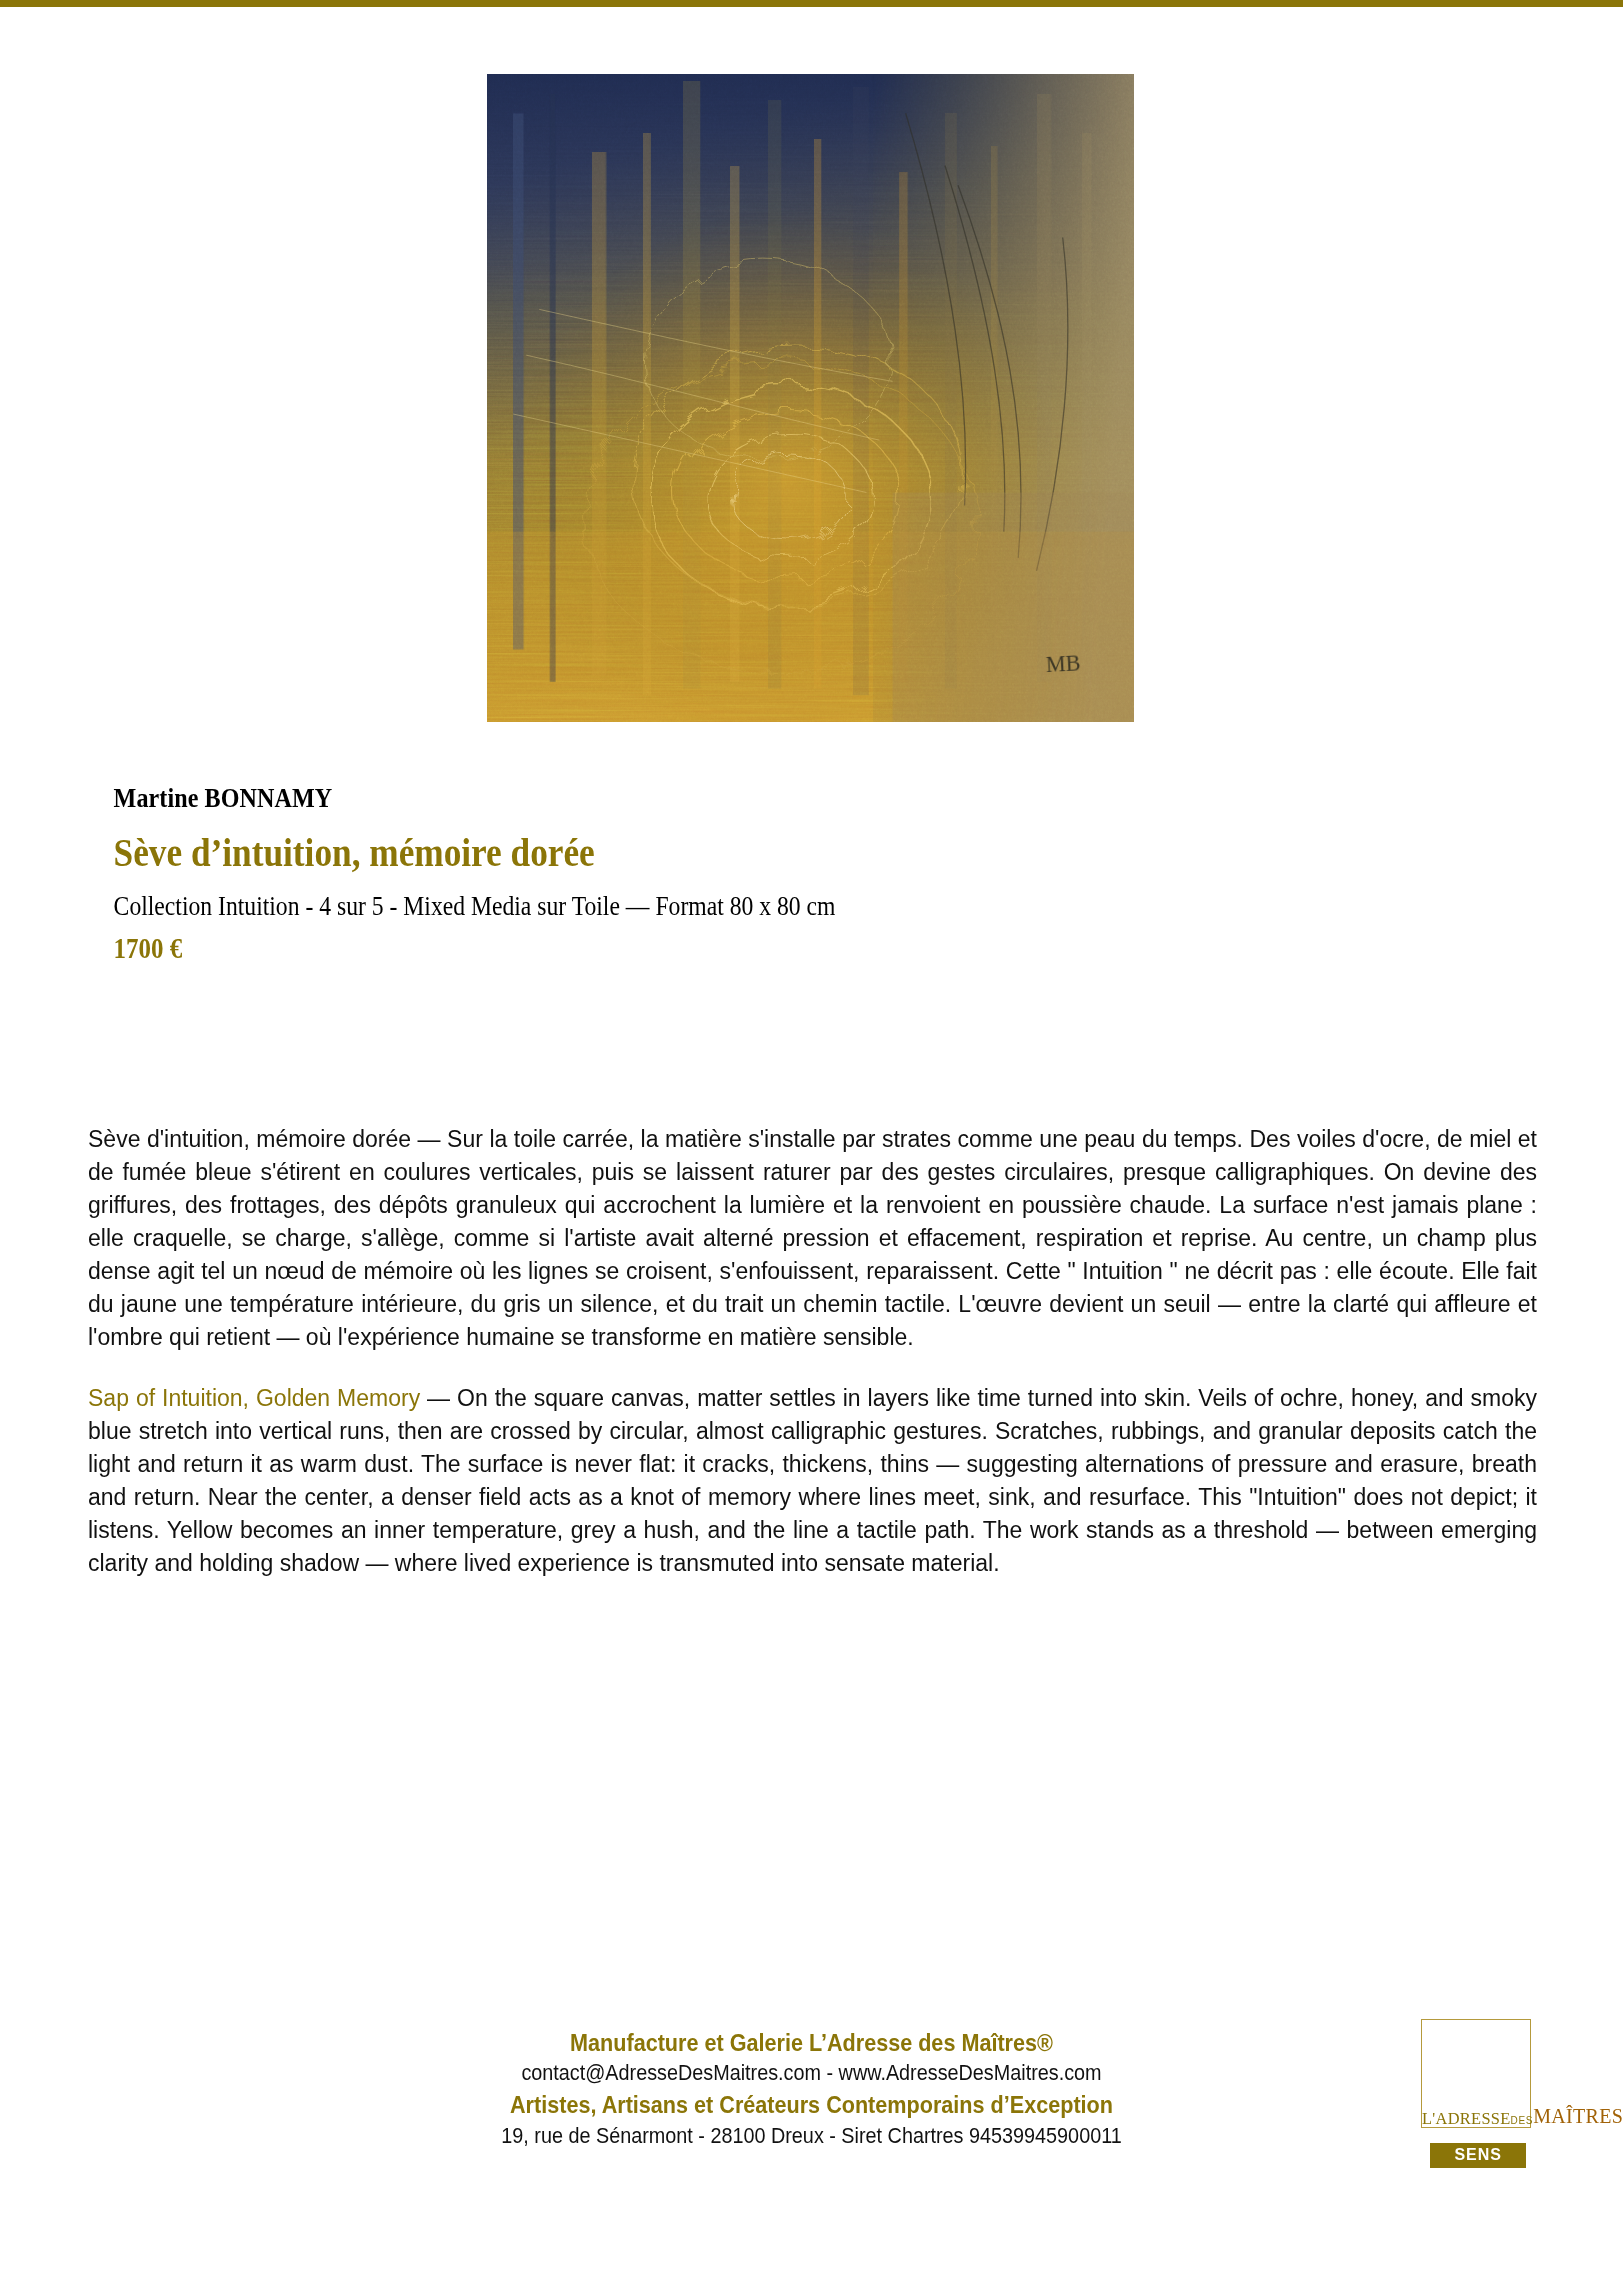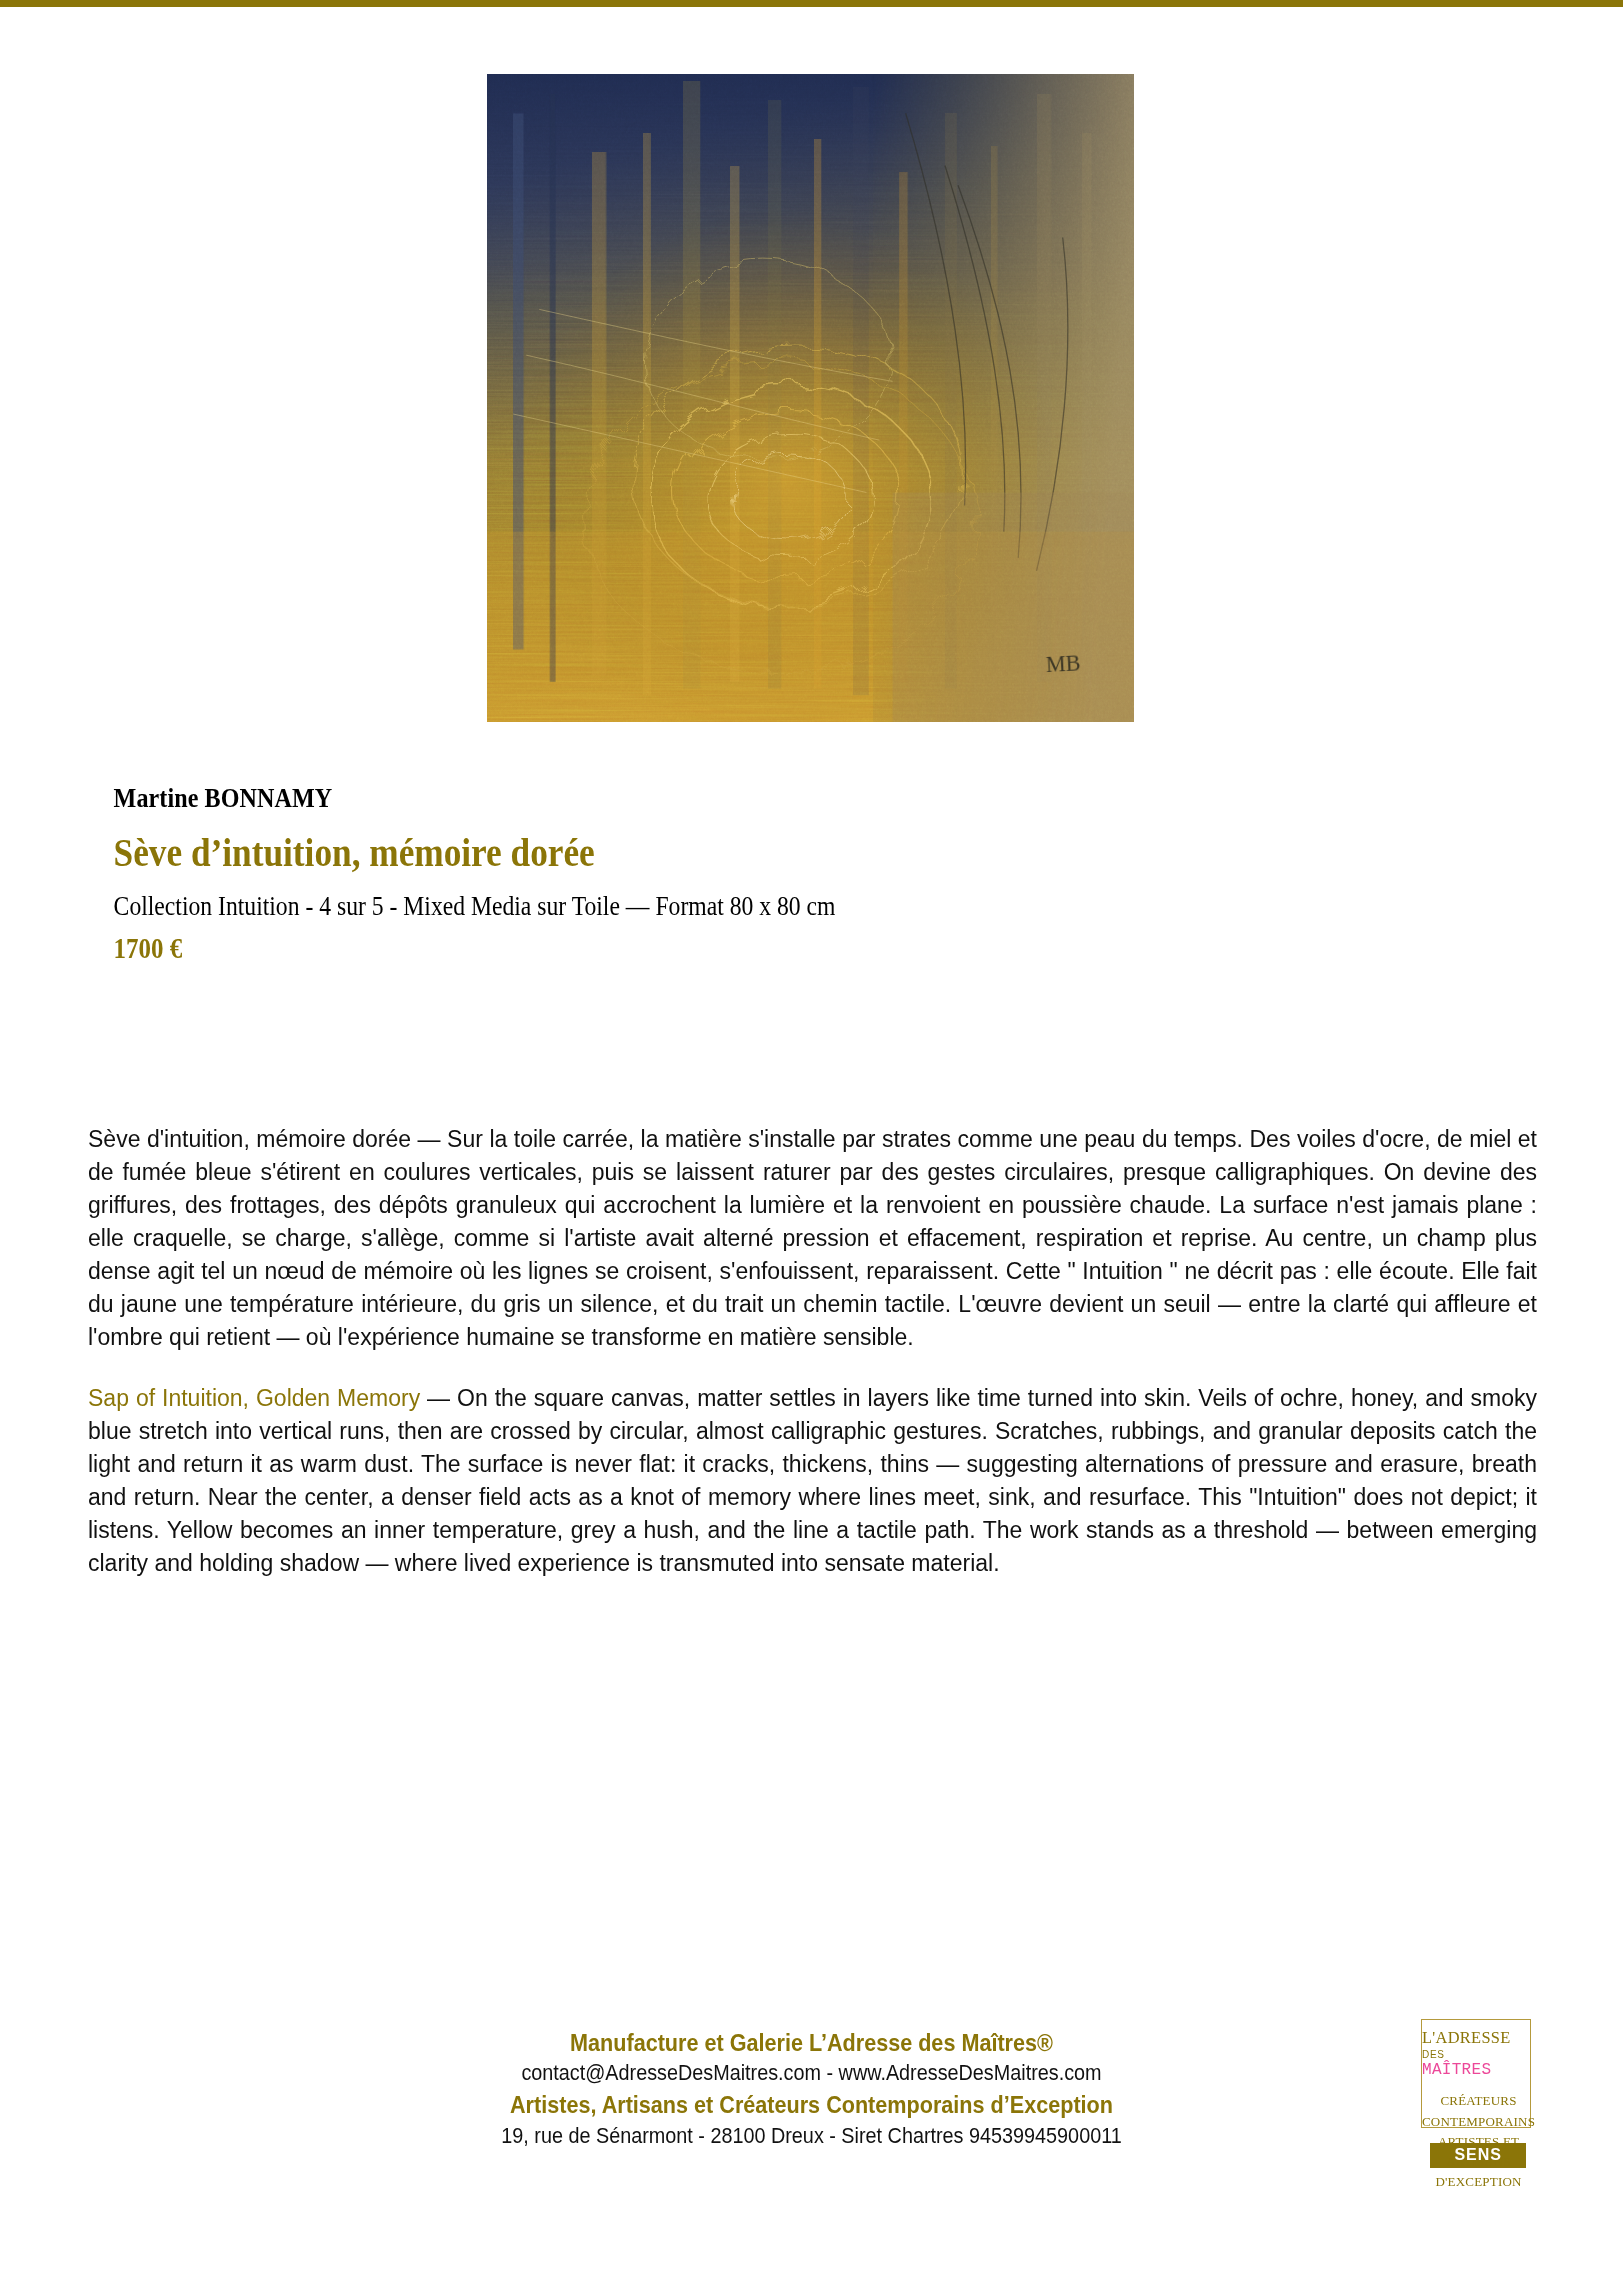--- a/index.html
+++ b/index.html
@@ -163,44 +163,44 @@
     left: 1421px;
     width: 113px;
   }
   .logo-card {
     width: 110px;
     height: 109px;
     border: 1.3px solid #b59a3c;
     background: #ffffff;
     box-sizing: border-box;
     display: flex;
-    flex-direction: column;
-    align-items: flex-start;
+    flex-direction: row;
+    align-items: flex-end;
     justify-content: flex-start;
     padding-top: 9.2px;
   }
   .logo-l1 {
     font-family: "Liberation Serif", "DejaVu Serif", serif;
     font-size: 16.4px;
     color: #8B7508;
     letter-spacing: 0.3px;
     line-height: 1.05;
   }
   .logo-l2 {
     font-family: Liberation Sans, sans-serif;
     font-size: 10px;
     color: #8B7508;
     letter-spacing: 0.7px;
     line-height: 1.3;
     padding-top: 1.3px;
   }
   .logo-l3 {
-    font-family: Liberation Mono, monospace;
-    font-size: 16px;
-    color: #ec4899;
+    font-family: Liberation Serif, serif;
+    font-size: 20px;
+    color: #a16207;
     letter-spacing: 0.3px;
     line-height: 1.05;
     padding-top: 0.7px;
   }
   .logo-divider {
     width: 79px;
     height: 0.7px;
     background: #b59a3c;
     margin: 7.2px 0 5.9px 0;
   }

